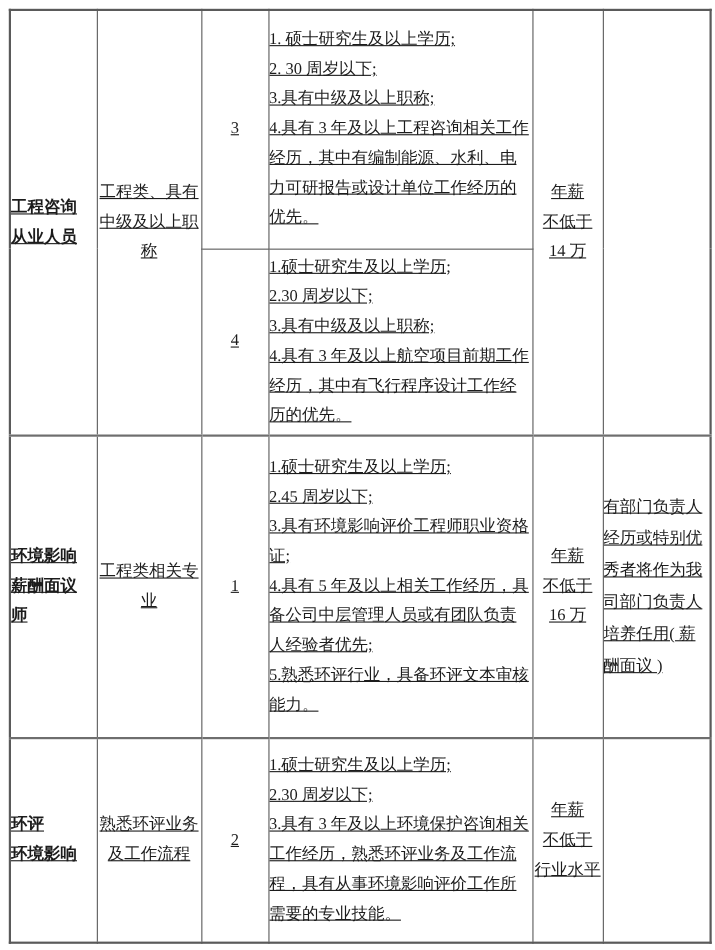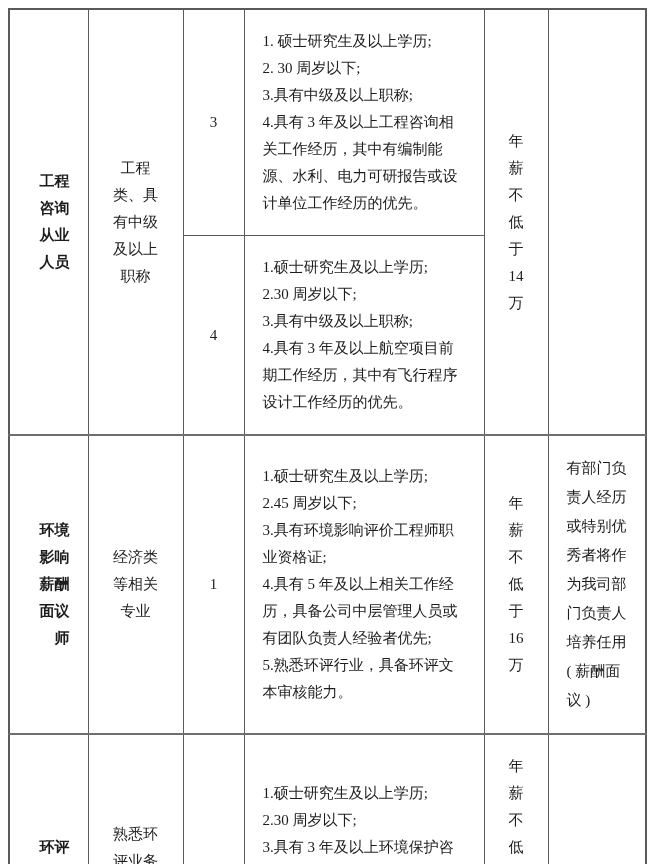--- a/index.html
+++ b/index.html
@@ -20,25 +20,26 @@
     table-layout: fixed;
     border: 2px solid #5a5a5a;
     font-size: 15px;
     line-height: 27px;
   }
   table.recruit td {
     border: 1px solid #5a5a5a;
     vertical-align: middle;
     white-space: pre-line;
     overflow: hidden;
-    padding: 18px;
+    padding: 0;
+    text-decoration: underline;
   }
   tr.thick-top td { border-top: 2px solid #6e6e6e; }
   td.c { text-align: center; }
-  td.pos { font-weight: bold; text-align: right; }
+  td.pos { font-weight: bold; text-align: left; }
   td.req {
     text-align: left;
     padding: 4px 2px 4px 13px;
   }
   td.note {
     text-align: left;
     padding: 4px 7px 4px 9px;
     line-height: 29px;
   }
   tr.r1a { height: 217px; }
@@ -78,35 +79,35 @@
         <td class="c">4</td>
         <td class="req">1.硕士研究生及以上学历;
 2.30 周岁以下;
 3.具有中级及以上职称;
 4.具有 3 年及以上航空项目前期工作经历，其中有飞行程序设计工作经历的优先。</td>
       </tr>
       <tr class="r2 thick-top">
         <td class="pos">环境影响
 薪酬面议
 师</td>
-        <td class="c">经济类等相关专业</td>
+        <td class="c">工程类相关专业</td>
         <td class="c">1</td>
         <td class="req">1.硕士研究生及以上学历;
 2.45 周岁以下;
 3.具有环境影响评价工程师职业资格证;
 4.具有 5 年及以上相关工作经历，具备公司中层管理人员或有团队负责人经验者优先;
 5.熟悉环评行业，具备环评文本审核能力。</td>
         <td class="c">年薪
 不低于
 16 万</td>
         <td class="note">有部门负责人经历或特别优秀者将作为我司部门负责人培养任用( 薪酬面议 )</td>
       </tr>
       <tr class="r3 thick-top">
         <td class="pos">环评
-薪酬面议</td>
+环境影响</td>
         <td class="c">熟悉环评业务及工作流程</td>
         <td class="c">2</td>
         <td class="req">1.硕士研究生及以上学历;
 2.30 周岁以下;
 3.具有 3 年及以上环境保护咨询相关工作经历，熟悉环评业务及工作流程，具有从事环境影响评价工作所需要的专业技能。</td>
         <td class="c">年薪
 不低于
 行业水平</td>
         <td class="note"></td>
       </tr>

